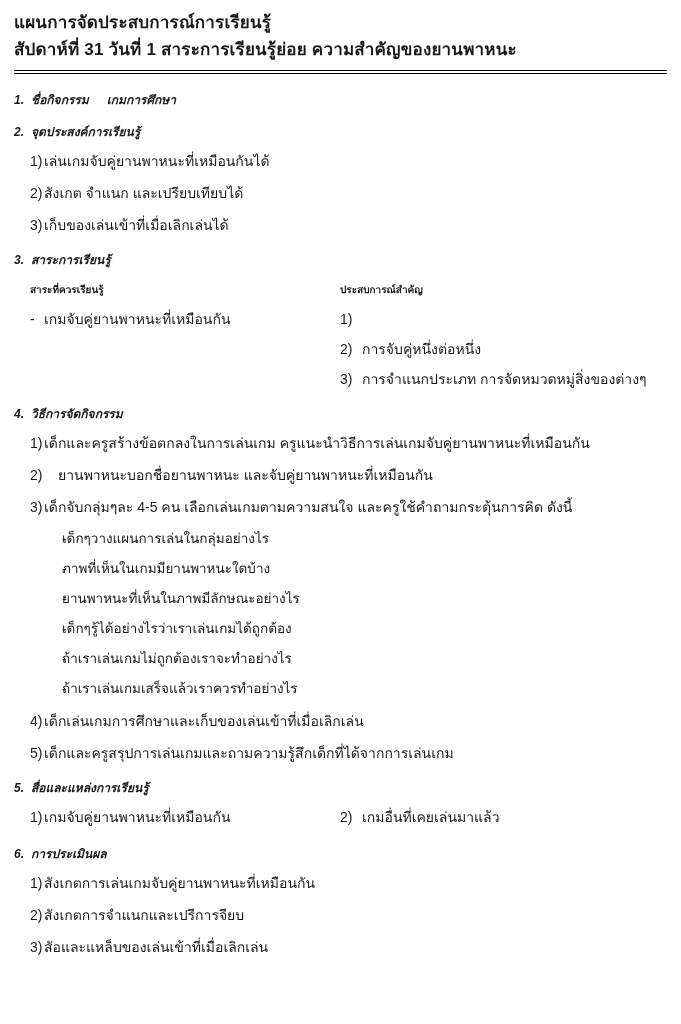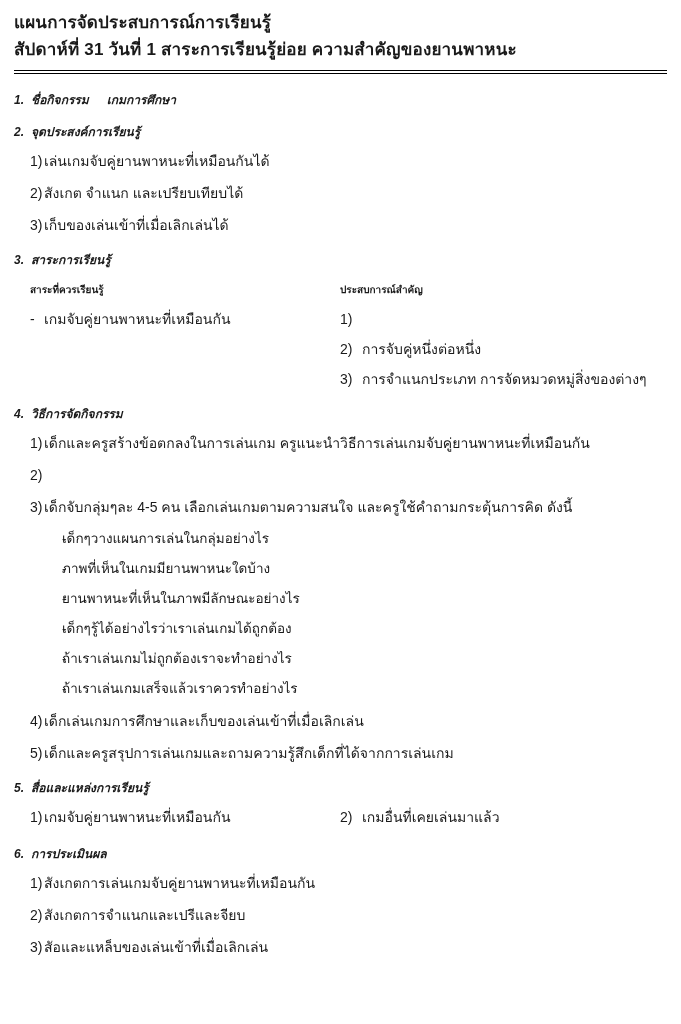--- a/index.html
+++ b/index.html
@@ -229,20 +229,21 @@
         <span class="num">4.</span><span class="head-text">วิธีการจัดกิจกรรม</span>
       </div>
       <div class="items">
         <div class="item">
           <span class="marker">1)</span>
           <span class="text">เด็กและครูสร้างข้อตกลงในการเล่นเกม ครูแนะนำวิธีการเล่นเกมจับคู่ยานพาหนะที่เหมือนกัน</span>
         </div>
         <div class="item">
           <span class="marker">2)</span>
           <span class="text">
+            <span class="cont">ยานพาหนะบอกชื่อยานพาหนะ และจับคู่ยานพาหนะที่เหมือนกัน</span>
           </span>
         </div>
         <div class="item">
           <span class="marker">3)</span>
           <span class="text">เด็กจับกลุ่มๆละ 4-5 คน เลือกเล่นเกมตามความสนใจ และครูใช้คำถามกระตุ้นการคิด ดังนี้</span>
         </div>
       </div>
       <div class="sub-items">
         <div class="sub-item">
           <span class="marker">-</span>
@@ -305,21 +306,21 @@
       <div class="sec-head">
         <span class="num">6.</span><span class="head-text">การประเมินผล</span>
       </div>
       <div class="items">
         <div class="item">
           <span class="marker">1)</span>
           <span class="text">สังเกตการเล่นเกมจับคู่ยานพาหนะที่เหมือนกัน</span>
         </div>
         <div class="item">
           <span class="marker">2)</span>
-          <span class="text">สังเกตการจำแนกและเปรีและจียบ</span>
+          <span class="text">สังเกตการจำแนกและเปรีการจียบ</span>
         </div>
         <div class="item">
           <span class="marker">3)</span>
           <span class="text">สัอและแหล็บของเล่นเข้าที่เมื่อเลิกเล่น</span>
         </div>
       </div>
     </div>
 
   </div>
 </div>

